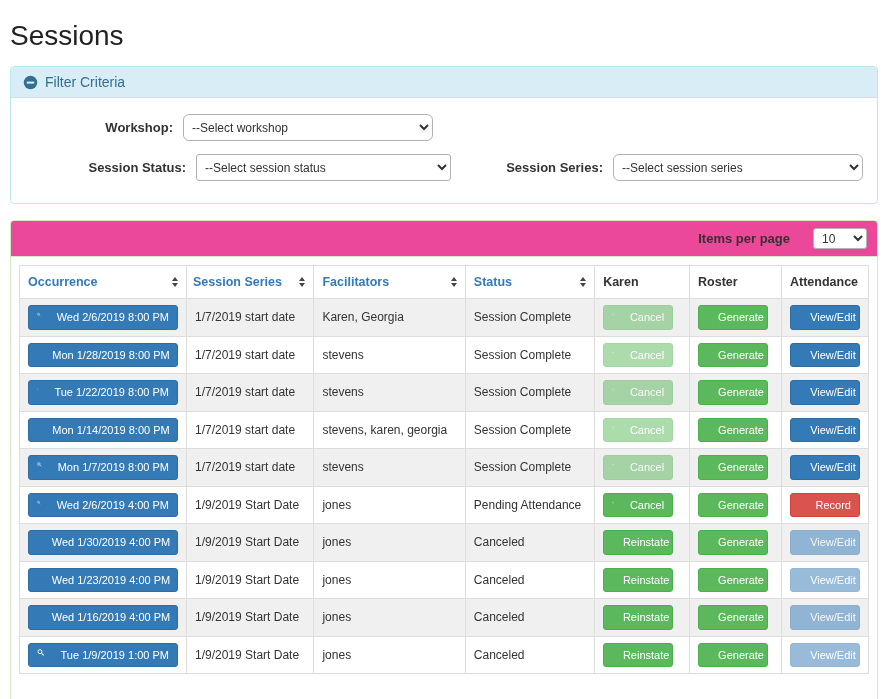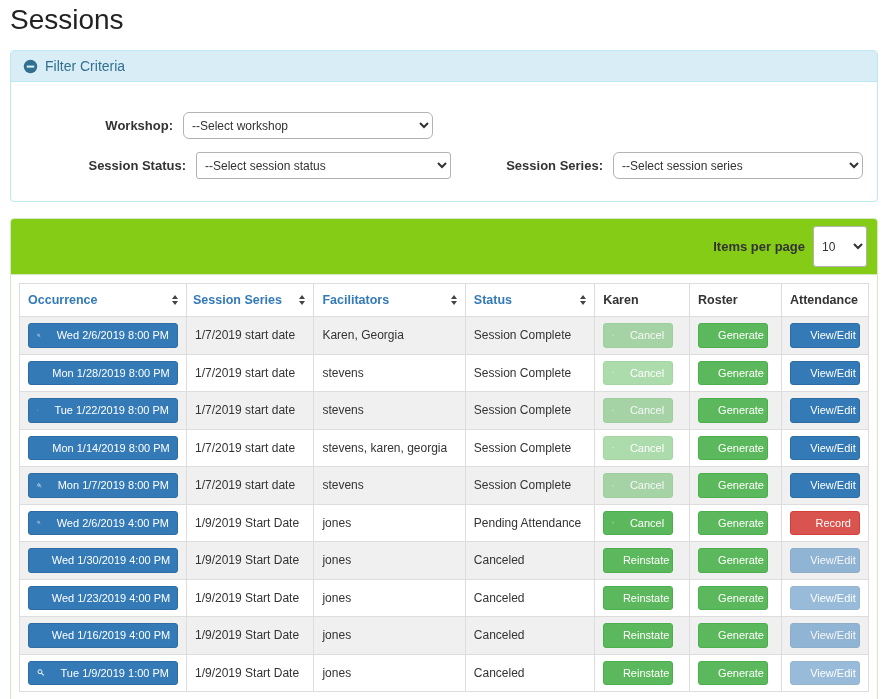--- a/index.html
+++ b/index.html
@@ -9,64 +9,64 @@
     font-size: 13px;
     color: #333;
     width: 888px;
   }
   .page { padding: 4px 10px 0; }
 
   .page-title {
     font-size: 28px;
     font-weight: 400;
     color: #222;
-    margin: 0 0 14px;
+    margin: 16px 0 14px;
   }
 
   
   .panel { border: 1px solid; border-radius: 4px; margin-bottom: 16px; background:#fff; }
   .panel-info { border-color: #bce8f1; }
   .panel-info .panel-heading {
     background: #d9edf7;
     color: #31708f;
     padding: 7px 12px;
     border-bottom: 1px solid #bce8f1;
     border-radius: 3px 3px 0 0;
     display: flex; align-items: center; gap: 7px;
     font-size: 14px;
   }
   .panel-success { border-color: #d6e9c6; }
   .panel-success .panel-heading {
-    background: #84cc16;
+    background: #ec4899;
     padding: 7px 10px;
     border-bottom: 1px solid #d6e9c6;
     border-radius: 3px 3px 0 0;
-    display: flex; align-items: center; justify-content: flex-end; gap: 8px;
+    display: flex; align-items: center; justify-content: flex-end; 
     font-size: 13px; color:#333; font-weight: bold;
   }
 
   
-  .filter-body { padding: 30px 14px 20px; }
+  .filter-body { padding: 16px 14px 20px; }
   .form-row { display: flex; align-items: center; margin-bottom: 13px; }
   .form-row:last-child { margin-bottom: 2px; }
   .form-group { display: flex; align-items: center; }
   .form-label {
     width: 158px; text-align: right; font-weight: bold;
     padding-right: 10px; font-size: 13px; color: #333;
   }
   .form-label.status-label { width: 150px; }
   select {
     font-family: inherit; font-size: 12px; color: #333;
     border: 1px solid #b3b3b3; border-radius: 3px;
     height: 27px; background: #fff; padding: 2px 4px;
   }
   .wide-select { width: 250px; border-radius: 6px; }
   .status-select { width: 255px; }
   .right-group { margin-left: auto; margin-right: 4px; }
-  .ipp-select { width: 54px; height: 41px; }
+  .ipp-select { width: 54px; height: 21px; margin-left: 23px; }
 
   
   .table-wrap { padding: 8px; }
   table.data-table { width: 100%; border-collapse: collapse; font-size: 12px; border: 1px solid #ddd; }
   .data-table th, .data-table td { border: 1px solid #ddd; padding: 6px 8px; text-align: left; vertical-align: middle; }
   .data-table th { background: #fff; font-size: 12.5px; padding: 9px 8px; }
   .data-table th.sortable { color: #337ab7; cursor: pointer; }
   .data-table th.plain { color: #333; }
   .th-inner { display: flex; align-items: center; justify-content: space-between; gap: 16px; }
   .data-table tbody tr:nth-child(odd) { background: #f0f0f0; }
@@ -77,21 +77,21 @@
   .data-table th:nth-child(4) { width: 130px; }
   .data-table th:nth-child(5) { width: 95px; }
   .data-table th:nth-child(6) { width: 92px; }
 
   .sort-icons { display: inline-flex; flex-direction: column; gap: 2px; }
   .tri-up { width:0; height:0; border-left:3.5px solid transparent; border-right:3.5px solid transparent; border-bottom:4px solid #444; }
   .tri-down { width:0; height:0; border-left:3.5px solid transparent; border-right:3.5px solid transparent; border-top:4px solid #444; }
 
   
   .btn {
-    display: inline-flex; align-items: center; justify-content: center; gap: 16px;
+    display: inline-flex; justify-content: center; gap: 16px;
     border-radius: 3px; font-size: 11px; font-family: inherit;
     padding: 3px 8px; color: #fff; border: 1px solid transparent;
     cursor: pointer; white-space: nowrap; line-height: 1.5;
   }
   .btn-primary { background: #337ab7; border-color: #2e6da4; }
   .btn-success { background: #5cb85c; border-color: #4cae4c; }
   .btn-danger  { background: #d9534f; border-color: #d43f3a; }
   .btn.disabled { opacity: .5; cursor: default; }
   .btn-occ { width: 150px; }
   .btn-action { width: 70px; }

